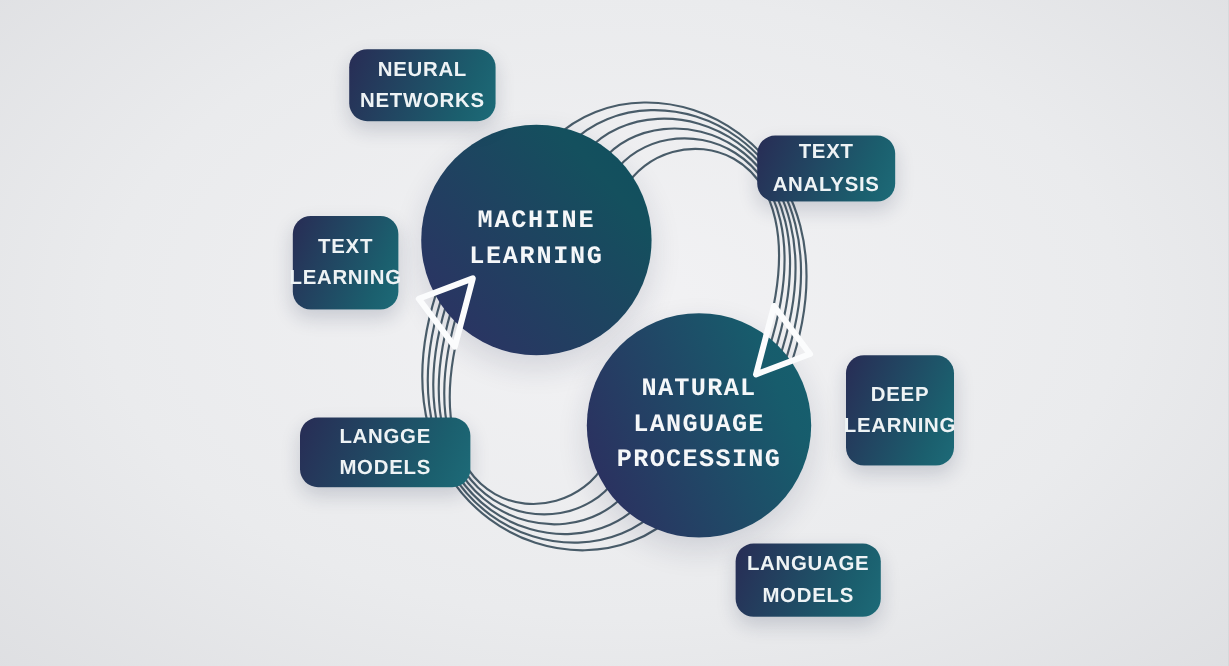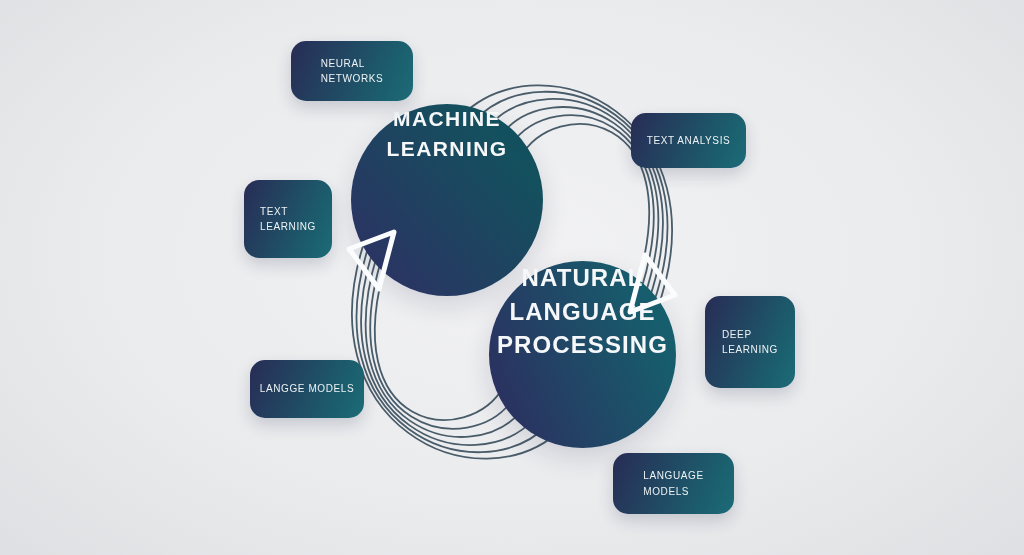--- a/index.html
+++ b/index.html
@@ -12,52 +12,53 @@
     width:1024px;height:555px;
     overflow:hidden;
     background:radial-gradient(ellipse 75% 85% at 50% 46%, #f2f2f4 0%, #eaebed 55%, #dcdde0 100%);
   }
   
   svg.arcs{position:absolute;left:0;top:0;z-index:1;}
   svg.arcs path{fill:none;stroke:#3b4f5d;stroke-width:1.8;opacity:.92;}
   
   .big-circle{
     position:absolute;z-index:2;border-radius:50%;
-    display:flex;justify-content:center;text-align:center;
+    display:flex;align-items:center;justify-content:center;text-align:center;
     color:#f5f7f9;font-weight:700;
     box-shadow:0 10px 26px rgba(25,35,70,.14);
+    font-family:Liberation Mono, monospace;
   }
   .circle-ml{
     left:351px;top:104px;width:192px;height:192px;
     background:linear-gradient(48deg,#2c3263 8%,#14505e 78%,#0f4f5e 100%);
     font-size:21px;letter-spacing:1.4px;line-height:1.45;
   }
   .circle-nlp{
     left:489px;top:261px;width:187px;height:187px;
     background:linear-gradient(68deg,#2b3160 10%,#175c6c 80%,#15616f 100%);
-    font-size:24px;letter-spacing:1.1px;line-height:1.4;
+    font-size:21px;letter-spacing:1.1px;line-height:1.4;
   }
   .circle-label{white-space:pre-line;}
   
   svg.arrows{position:absolute;left:0;top:0;z-index:3;pointer-events:none;}
   svg.arrows polygon{fill:none;stroke:#fbfcfd;stroke-width:5;stroke-linejoin:round;}
   
   .node{
     position:absolute;z-index:2;border-radius:15px;
     background:linear-gradient(112deg,#282c55 0%,#1b5f6e 78%,#1d6b78 100%);
-    color:#eef3f5;display:flex;align-items:center;justify-content:center;text-align:left;
-    font-size:10px;font-weight:400;letter-spacing:.6px;line-height:1.55;
+    color:#eef3f5;display:flex;align-items:center;justify-content:center;text-align:center;
+    font-size:17px;font-weight:700;letter-spacing:.6px;line-height:1.55;
     white-space:pre-line;
     box-shadow:0 7px 16px rgba(30,40,70,.18);
   }
   .node-neural{left:291px;top:41px;width:122px;height:60px;}
   .node-textanalysis{left:631px;top:113px;width:115px;height:55px;}
   .node-textlearning{left:244px;top:180px;width:88px;height:78px;}
   .node-deep{left:705px;top:296px;width:90px;height:92px;}
-  .node-langge{left:250px;top:360px;width:114px;height:58px;}
+  .node-langge{left:250px;top:348px;width:142px;height:58px;}
   .node-langmodels{left:613px;top:453px;width:121px;height:61px;}
   
   .logo{position:absolute;left:16px;top:8px;z-index:4;display:flex;align-items:center;gap:7px;}
   .logo-text{font-size:15px;font-weight:700;letter-spacing:.2px;}
   .logo-techly{color:#7d6fd0;}
   .logo-s{color:#d862c6;}
   .logo-e{color:#2ba8b0;}
   .logo-o{color:#2ba8b0;}
 </style>
 </head>

